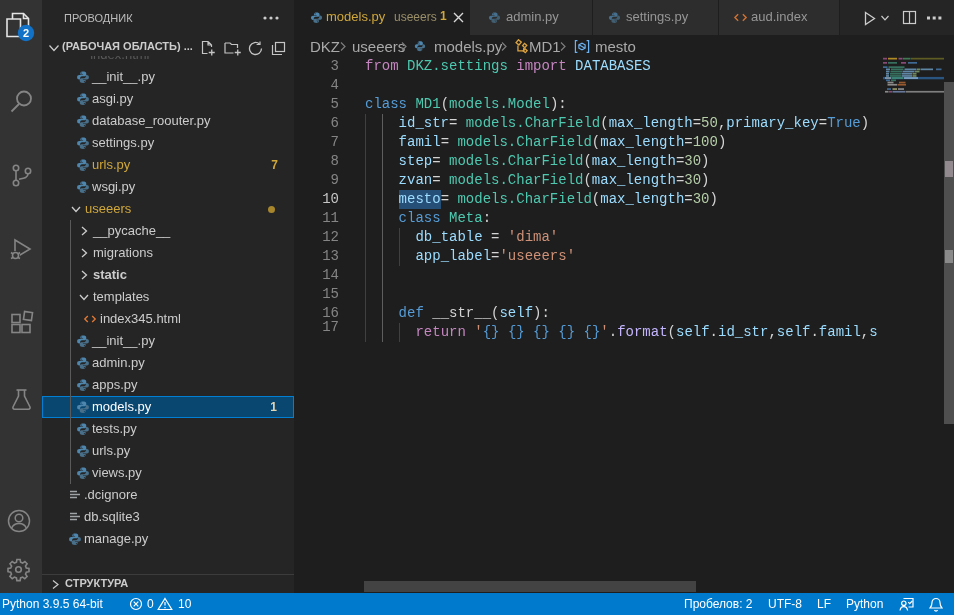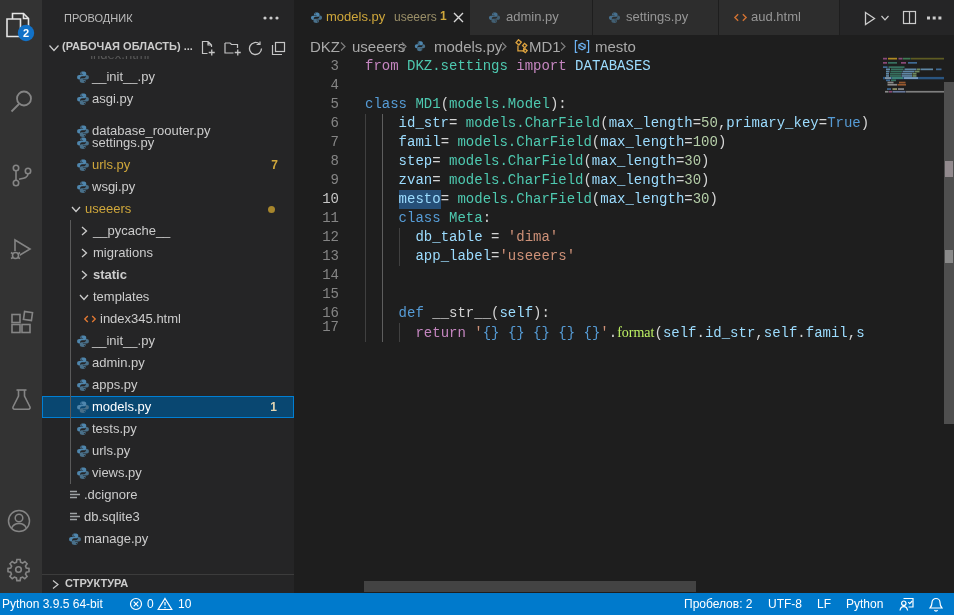--- a/index.html
+++ b/index.html
@@ -8,21 +8,21 @@
   .abs { position:absolute; }
   #page { position:relative; width:954px; height:615px; }
   
   .k  { color:#C586C0; }
   .kw { color:#569CD6; }
   .t  { color:#4EC9B0; }
   .v  { color:#9CDCFE; }
   .n  { color:#B5CEA8; }
   .s  { color:#CE9178; }
   .w  { color:#D4D4D4; }
-  .f  { color:#bef264;font-family:Liberation Serif, serif; }
+  .f  { color:#c4b5fd; }
   .sf { color:#9CDCFE; }
   .codeline { position:absolute; left:71px; height:19px; line-height:19px;
     font-family:"Liberation Mono", monospace; font-size:14px; white-space:pre; color:#D4D4D4; }
   .lnum { position:absolute; left:0; width:45px; height:19px; line-height:19px;
     text-align:right; font-family:"Liberation Mono", monospace; font-size:14px; color:#858585; }
   .tab { position:absolute; top:0; height:35px; background:#2d2d2d; border-right:1px solid #1e1e1e; color:#969696; font-size:13px; }
   .tab .tlbl { position:absolute; top:9px; }
   .bc { position:absolute; top:3px; font-size:15px; color:#a9a9a9; }
   .sbitem { position:absolute; top:0; height:22px; line-height:22px; color:#ffffff; font-size:12px; white-space:nowrap; }
   .guide { position:absolute; width:1px; background:#404040; }
@@ -143,21 +143,21 @@
             <use href="#pyicon"></use>
           </svg>
           <span class="lbl" style="left:50px">__init__.py</span>
         </div>
       <div class="trow" style="left:0;top:88px;">
           <svg class="abs" style="left:33px;top:3px" width="16" height="16" viewBox="0 0 16 16">
             <use href="#pyicon"></use>
           </svg>
           <span class="lbl" style="left:50px">asgi.py</span>
         </div>
-      <div class="trow" style="left:0;top:110px;margin-top:10px;">
+      <div class="trow" style="left:0;top:110px;">
           <svg class="abs" style="left:33px;top:3px" width="16" height="16" viewBox="0 0 16 16">
             <use href="#pyicon"></use>
           </svg>
           <span class="lbl" style="left:50px">database_roouter.py</span>
         </div>
       <div class="trow" style="left:0;top:132px;">
           <svg class="abs" style="left:33px;top:3px" width="16" height="16" viewBox="0 0 16 16">
             <use href="#pyicon"></use>
           </svg>
           <span class="lbl" style="left:50px">settings.py</span>
@@ -400,21 +400,21 @@
     <div class="tab" style="left:299px;width:126px;">
       <svg class="abs" style="left:14px;top:10px;opacity:.75" width="15" height="15" viewBox="0 0 16 16">
           <use href="#pyicon"></use>
         </svg>
       <span class="tlbl" style="left:33px;">settings.py</span>
     </div>
     <div class="tab" style="left:425px;width:121px;">
       <svg class="abs" style="left:14px;top:10px;opacity:.9" width="15" height="15" viewBox="0 0 16 16">
           <use href="#htmlicon"></use>
         </svg>
-      <span class="tlbl" style="left:32px;">aud.html</span>
+      <span class="tlbl" style="left:32px;">aud.index</span>
     </div>
 
     <svg class="abs" style="left:569px;top:11px" width="15" height="15" viewBox="0 0 15 15" fill="none" stroke="#cccccc" stroke-width="1.3">
         <path d="M2.5 1.5 L11.5 7.5 L2.5 13.5 Z"></path>
       </svg>
     <svg class="abs" style="left:586px;top:14px" width="10" height="9" viewBox="0 0 10 9" fill="none" stroke="#cccccc" stroke-width="1.2">
         <path d="M1.5 2 L5 5.8 L8.5 2"></path>
       </svg>
     <svg class="abs" style="left:608px;top:10px" width="15" height="15" viewBox="0 0 15 15" fill="none" stroke="#cccccc" stroke-width="1.2">
         <rect x="1.5" y="1.5" width="12" height="12"></rect>

